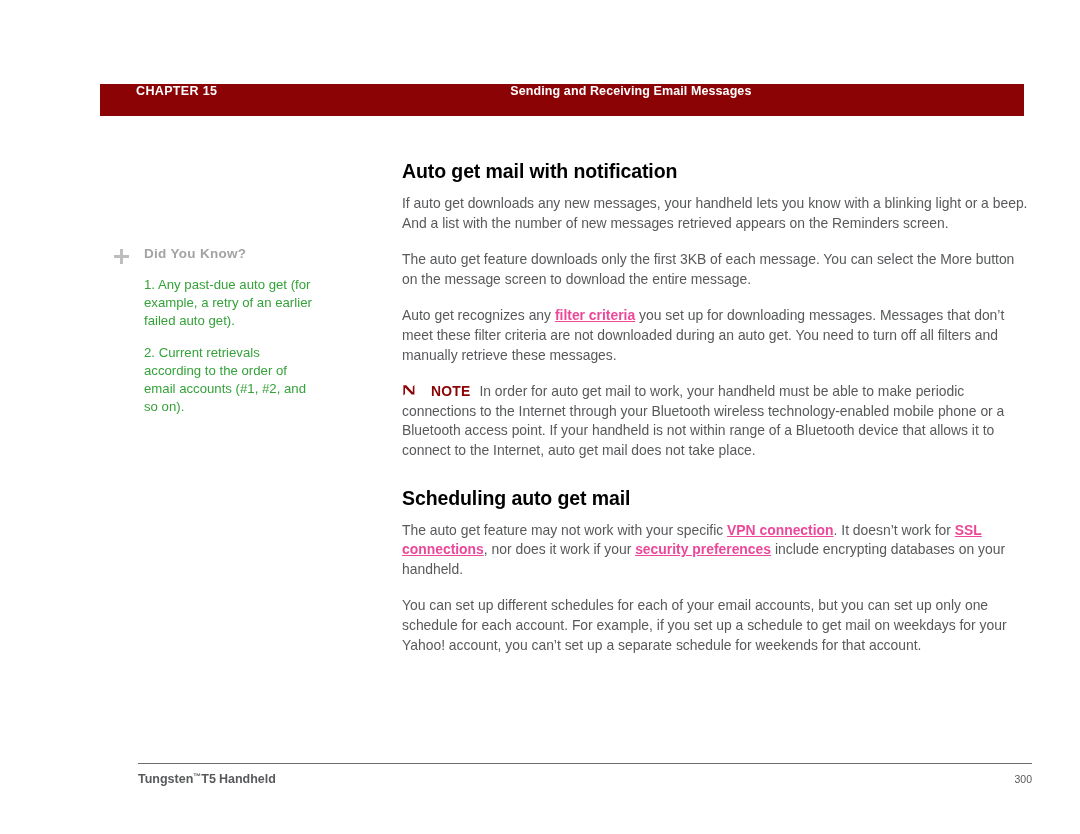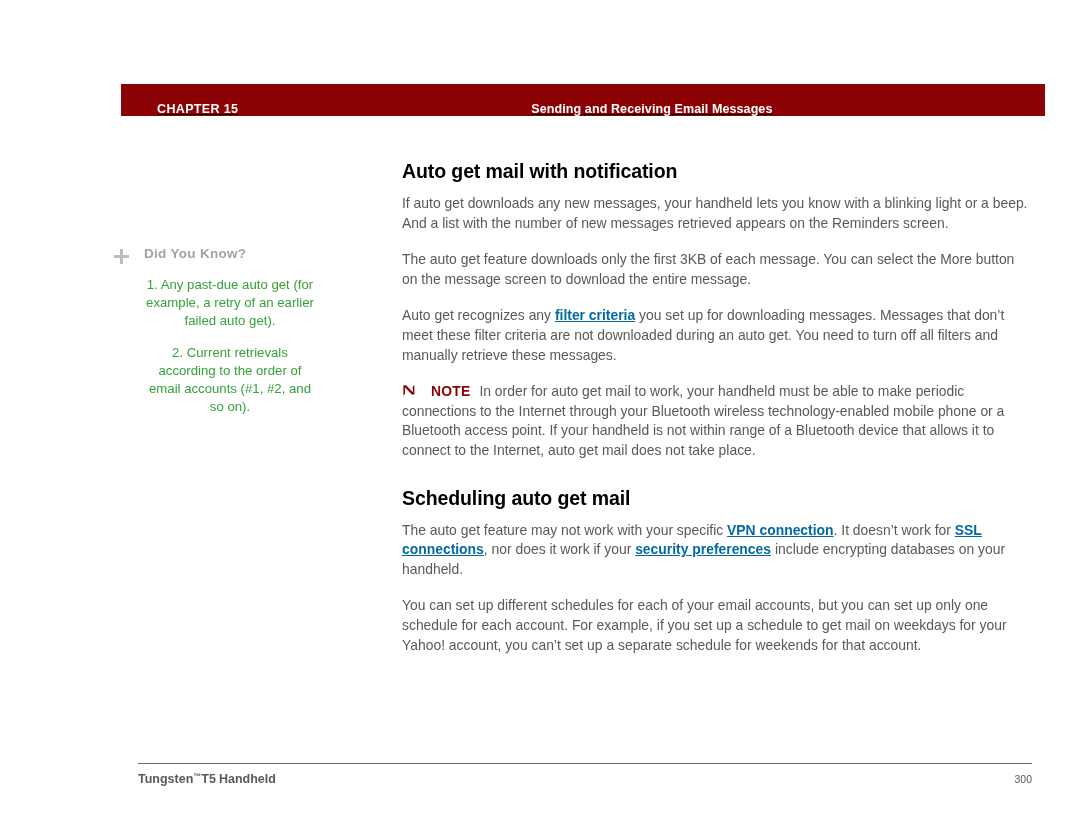--- a/index.html
+++ b/index.html
@@ -11,28 +11,27 @@
     width: 1080px;
     height: 834px;
     position: relative;
     font-family: "Liberation Sans", sans-serif;
     -webkit-font-smoothing: antialiased;
   }
 
   
   #header-bar {
     position: absolute;
-    left: 121px;
+    left: 100px;
     top: 84px;
     width: 924px;
     height: 32px;
     background: #8b0304;
     display: flex;
-    align-items: flex-end;
-    text-decoration: underline;
+    align-items: flex-start;
   }
   #chapter-label {
     color: #ffffff;
     font-size: 12.5px;
     font-weight: bold;
     letter-spacing: 0.35px;
     margin-left: 36px;
     white-space: nowrap;
   }
   #running-title {
@@ -43,21 +42,20 @@
     margin-left: 293px;
     white-space: nowrap;
   }
 
   
   #sidebar {
     position: absolute;
     left: 114px;
     top: 246px;
     width: 200px;
-    text-align: center;
   }
   #dyk-head-row {
     display: flex;
     align-items: flex-start;
     margin-bottom: 2px;
   }
   #dyk-plus {
     width: 15px;
     height: 15px;
     position: relative;
@@ -102,21 +100,21 @@
     letter-spacing: -0.1px;
   }
   h2.sec-head.second { margin-top: 26px; }
   p.body {
     margin: 0 0 17px 0;
     font-size: 13.9px;
     line-height: 19.6px;
     color: #58595b;
   }
   a.xref {
-    color: #0369a1;
+    color: #ec4899;
     font-weight: bold;
     text-decoration: underline;
   }
 
   
   #note-block {
     margin: 0 0 4px 0;
     font-size: 13.9px;
     line-height: 19.6px;
     color: #58595b;

